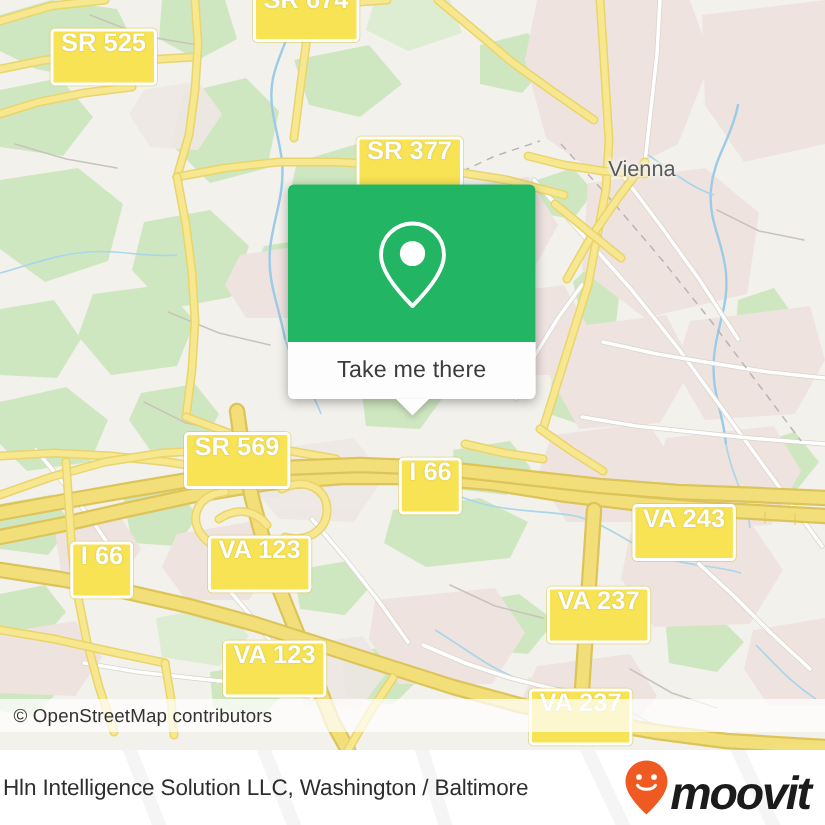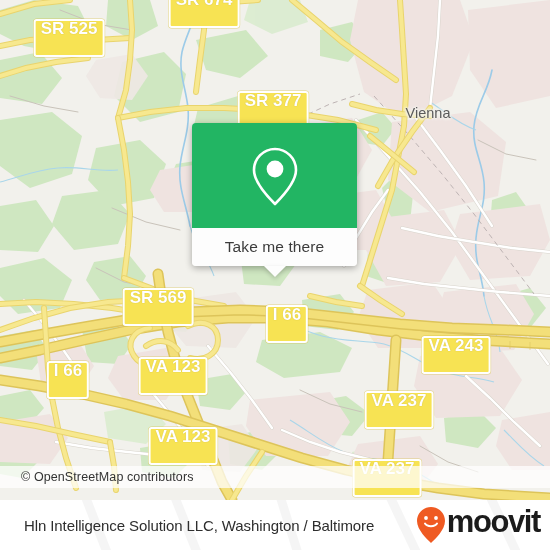--- a/index.html
+++ b/index.html
@@ -69,43 +69,43 @@
     white-space:nowrap;
   }
 
   
   #attrib{
     position:absolute;left:0;top:466px;width:550px;height:22px;
     background:rgba(255,255,255,.72);
     display:flex;align-items:center;z-index:45;
   }
   #attrib span{
-    font-size:12.5px;color:#333;padding-left:9px;letter-spacing:.1px;margin-left:12px;
+    font-size:12.5px;color:#333;padding-left:9px;letter-spacing:.1px;
   }
 
   
   #footer{
     position:absolute;left:0;top:500px;width:550px;height:50px;
     background:#ffffff;overflow:hidden;
   }
   #footer-wm{
     position:absolute;left:0;top:-500px;width:550px;height:550px;
     opacity:.055;pointer-events:none;
   }
   #footer-inner{
     position:relative;height:50px;
     display:flex;align-items:center;
   }
   #footer-title{
-    font-size:15px;color:#2e2e2e;padding-left:24px;white-space:nowrap;
+    font-size:15px;color:#2e2e2e;padding-left:2px;white-space:nowrap;
     letter-spacing:-.1px;
   }
   #logo{
     position:absolute;right:10px;top:50%;transform:translateY(-50%);
-    display:flex;align-items:flex-start;
+    display:flex;align-items:flex-end;font-style:italic;
   }
   #logo-word{
     font-size:31px;font-weight:bold;color:#1b1b1b;
     letter-spacing:-1.4px;line-height:31px;margin-left:1px;
   }
 </style>
 </head>
 <body>
 
 <div id="map">

